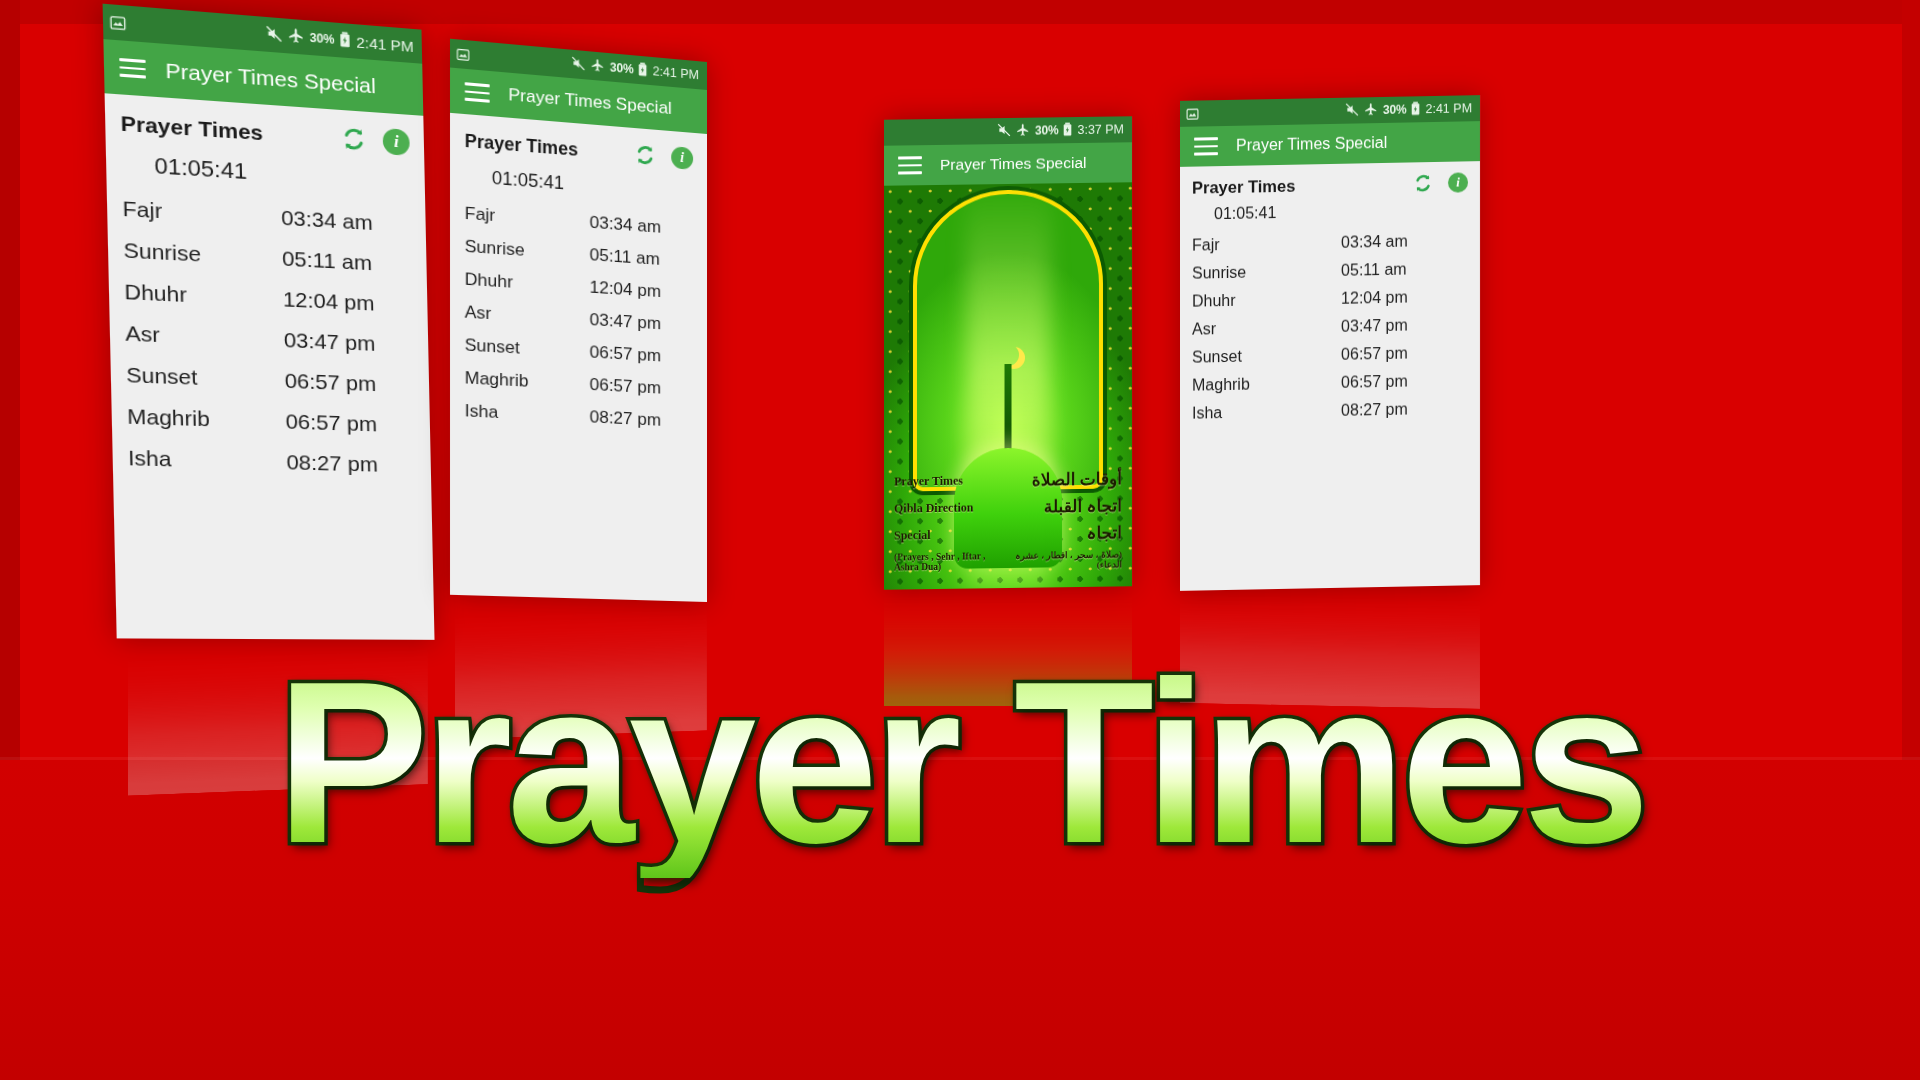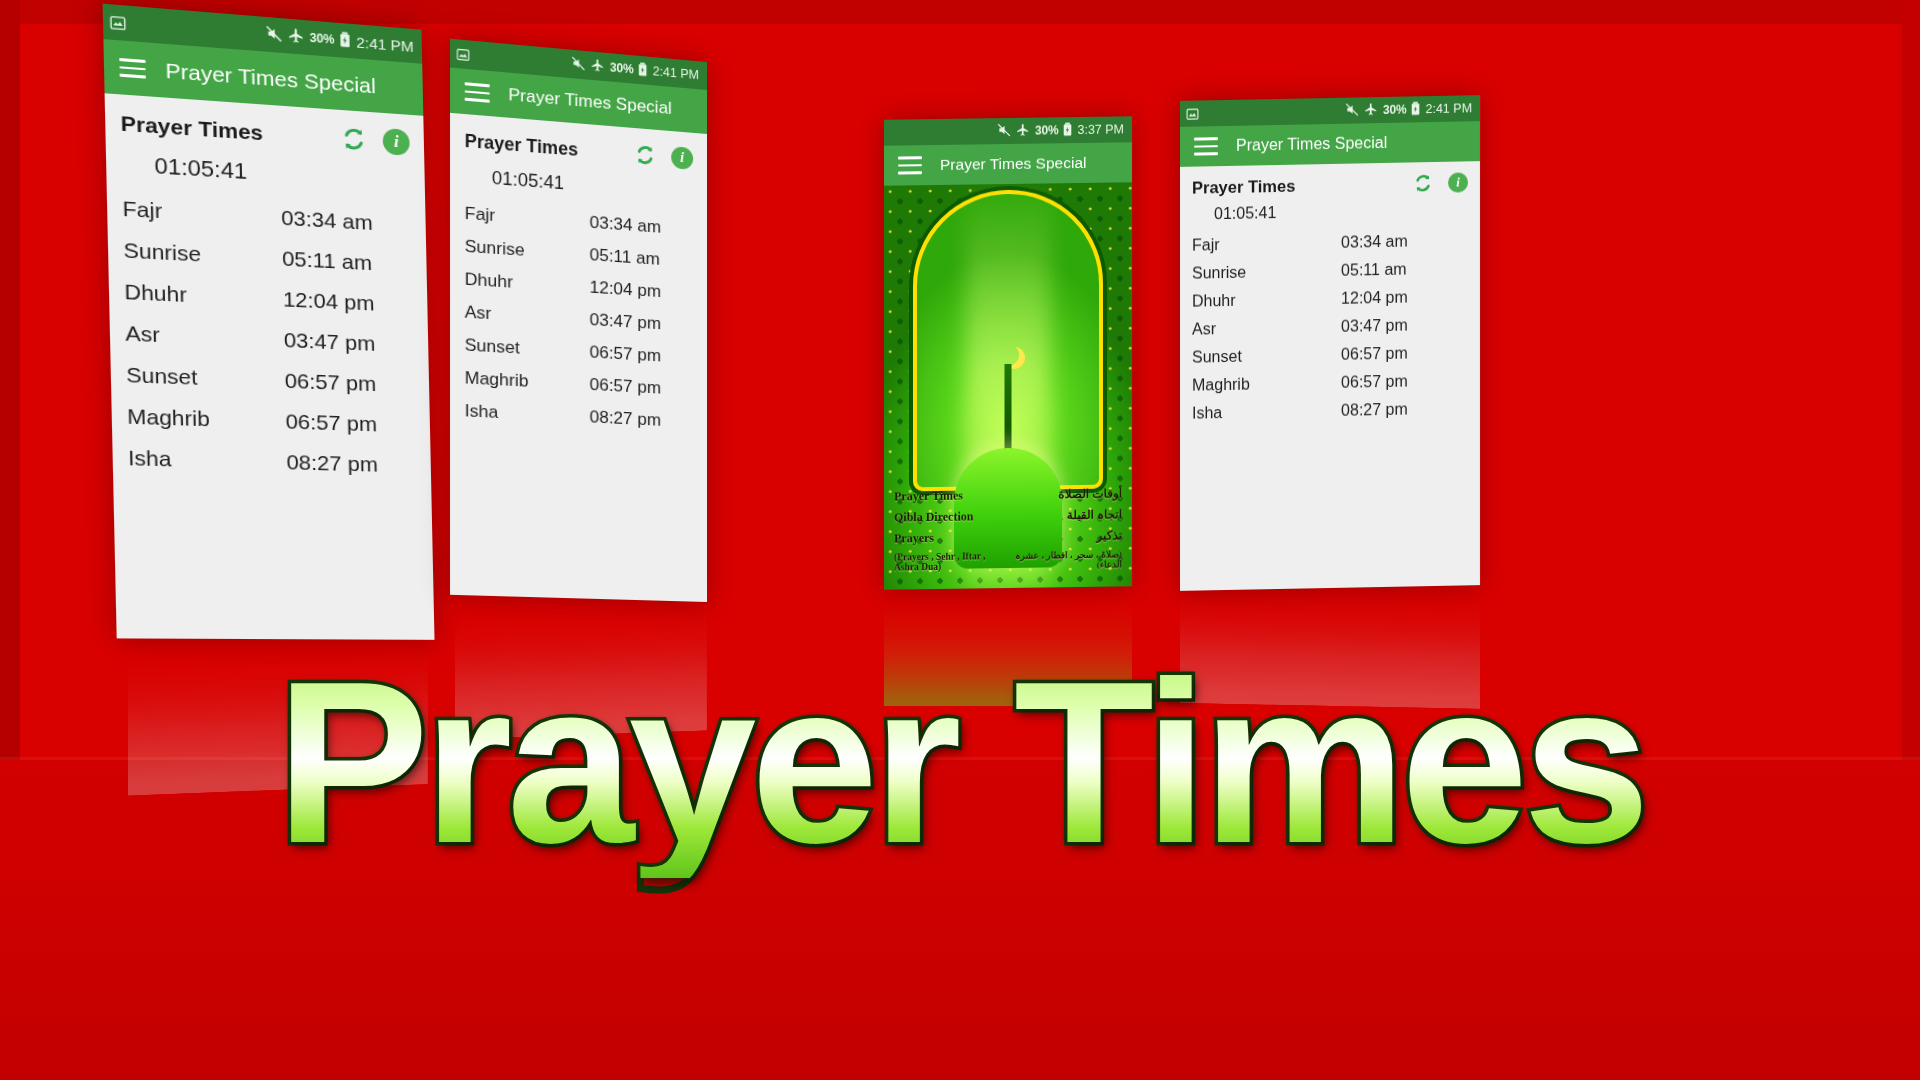--- a/index.html
+++ b/index.html
@@ -202,21 +202,21 @@
     font-family:"Liberation Serif", serif;
   }
   .smrow{
     display:flex; align-items:center; justify-content:space-between;
     padding:3px 0;
     color:#1B1B00;
     font-size:12px; font-weight:bold;
     text-shadow:0 1px 0 rgba(255,255,200,0.4);
   }
   .smrow.small{ font-size:9.5px; }
-  .sm-ur{ font-size:12px; direction:rtl; }
+  .sm-ur{ font-size:17px; direction:rtl; }
   .smrow.small .sm-ur{ font-size:9px; }
 
   
   #phone4-wrap{
     position:absolute; left:1180px; top:98px; width:300px; height:490px;
     transform-style:preserve-3d;
     transform: skewY(-1.1deg);
   }
   #phone4{ left:0; top:0; width:300px; height:490px; display:flex; flex-direction:column; }
   #phone4 .statusbar{ height:26px; font-size:11px;}
@@ -537,22 +537,22 @@
         <div class="splash-menu">
           <div class="smrow">
             <span>Prayer Times</span>
             <span class="sm-ur">أوقات الصلاة</span>
           </div>
           <div class="smrow">
             <span>Qibla Direction</span>
             <span class="sm-ur">اتجاہ القبلة</span>
           </div>
           <div class="smrow">
-            <span>Prayers</span>
-            <span class="sm-ur">تذکیر</span>
+            <span>Special</span>
+            <span class="sm-ur">اتجاہ</span>
           </div>
           <div class="smrow small">
             <span>(Prayers , Sehr ,  Iftar , Ashra Dua)</span>
             <span class="sm-ur">(صلاۃ ، سحر ، افطار ، عشرہ الدعاء)</span>
           </div>
         </div>
       </div>
     </div>
   </div>
 

